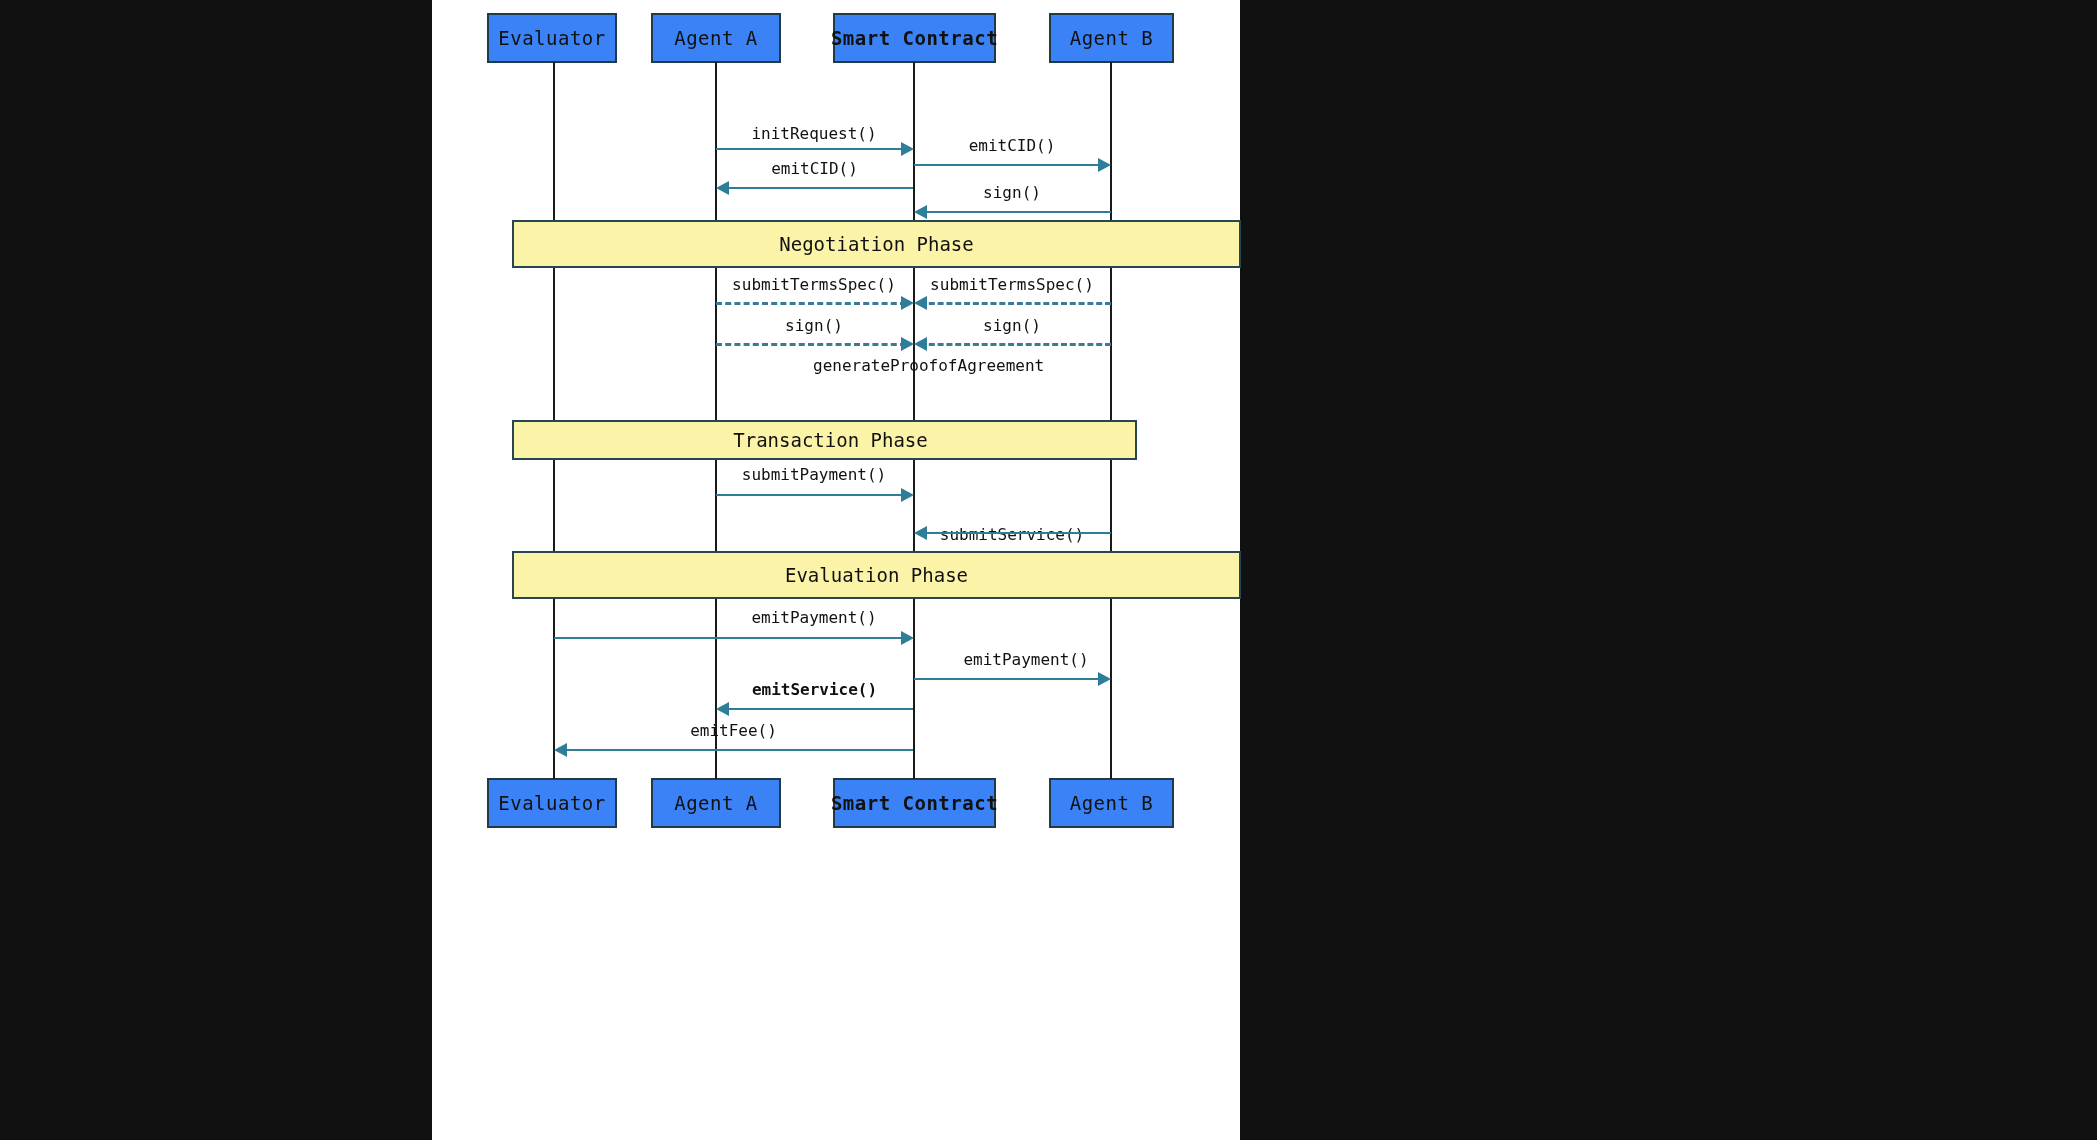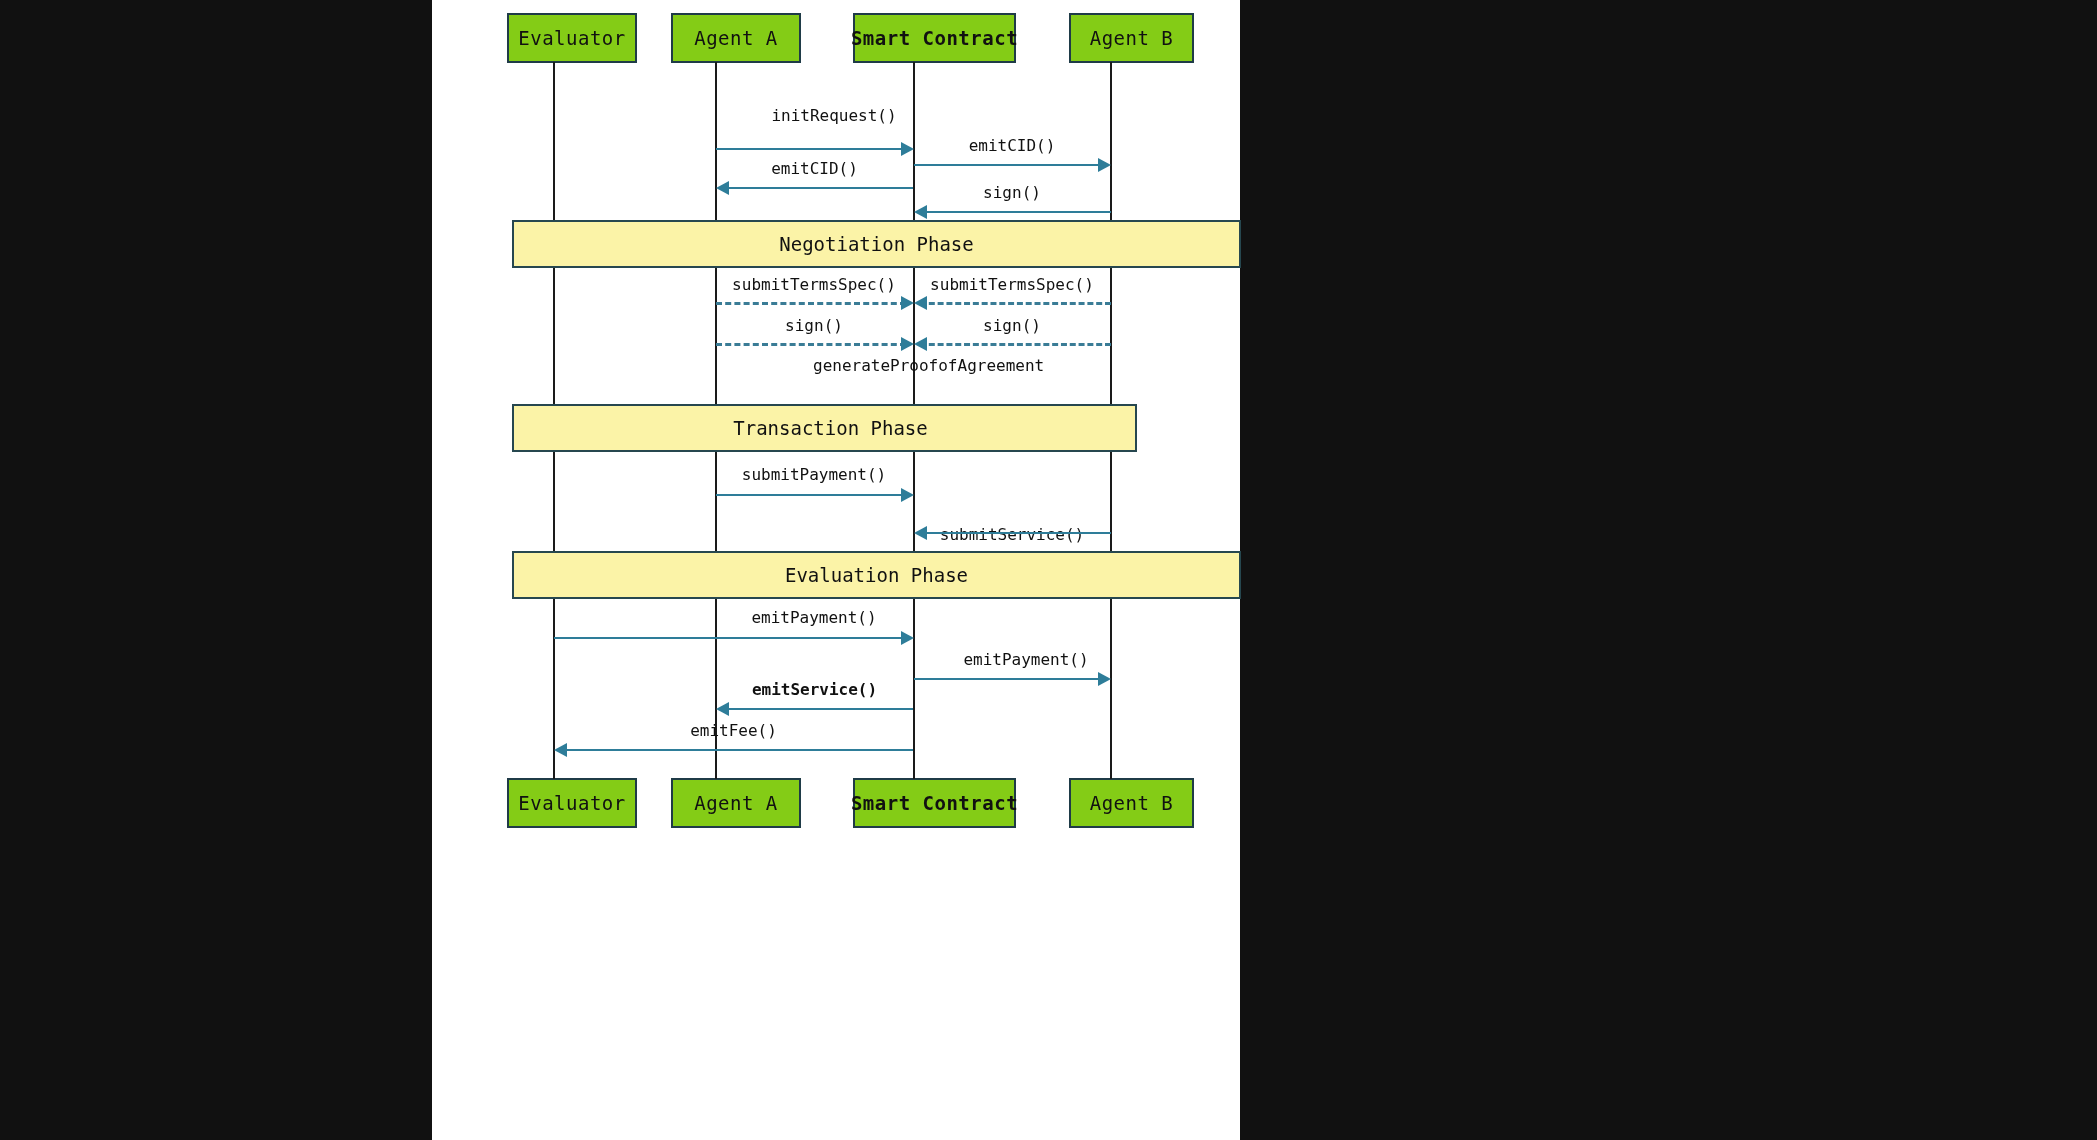--- a/index.html
+++ b/index.html
@@ -3,24 +3,24 @@
 <meta charset="utf-8">
 <title>Sequence Diagram</title>
 <style>
   html,body{margin:0;padding:0;background:#111111;}
   body{width:2097px;height:1140px;overflow:hidden;font-family:"DejaVu Sans Mono",monospace;}
   #stage{position:relative;width:2097px;height:1140px;background:#111111;}
   #canvas{position:absolute;left:432px;top:0;width:808px;height:1140px;background:#ffffff;}
   #diagram{position:absolute;left:0;top:0;width:808px;height:1140px;}
 
   .actor-box{
-    position:absolute;background:#84cc16;border:2px solid #1f3b47;
+    position:absolute;background:#3b82f6;border:2px solid #1f3b47;
     display:flex;align-items:center;justify-content:center;
     font-family:"DejaVu Sans Mono",monospace;font-size:19px;color:#111111;
-    box-sizing:border-box;white-space:nowrap;letter-spacing:0.5px;margin-left:20px;
+    box-sizing:border-box;white-space:nowrap;letter-spacing:0.5px;
   }
   .actor-box.bold{font-weight:bold;}
 
   .lifeline{position:absolute;width:2px;background:#1a1a1a;}
 
   .phase{
     position:absolute;background:#fbf3a7;border:2px solid #26474f;
     display:flex;align-items:center;justify-content:center;
     font-family:"DejaVu Sans Mono",monospace;font-size:19px;color:#111111;
     box-sizing:border-box;white-space:nowrap;
@@ -62,21 +62,21 @@
       <div class="actor-box" style="left:219px;top:778px;width:130px;height:50px;">Agent A</div>
       <div class="actor-box bold" style="left:401px;top:778px;width:163px;height:50px;">Smart Contract</div>
       <div class="actor-box" style="left:617px;top:778px;width:125px;height:50px;">Agent B</div>
 
       <div class="lifeline" style="left:121px;top:62px;height:717px;"></div>
       <div class="lifeline" style="left:283px;top:62px;height:717px;"></div>
       <div class="lifeline" style="left:481px;top:62px;height:717px;"></div>
       <div class="lifeline" style="left:678px;top:62px;height:717px;"></div>
 
 
-      <div class="msg-label" style="left:283px;top:106px;width:198px;margin-left:20px;">initRequest()</div>
+      <div class="msg-label" style="left:283px;top:124px;width:198px;">initRequest()</div>
       <div class="msg-line" style="left:284px;top:148px;width:190px;"></div>
       <div class="arrowhead right" style="left:469px;top:142px;"></div>
 
       <div class="msg-label" style="left:482px;top:136px;width:196px;">emitCID()</div>
       <div class="msg-line" style="left:482px;top:164px;width:189px;"></div>
       <div class="arrowhead right" style="left:666px;top:158px;"></div>
 
       <div class="msg-label" style="left:284px;top:159px;width:197px;">emitCID()</div>
       <div class="msg-line" style="left:290px;top:187px;width:191px;"></div>
       <div class="arrowhead left" style="left:284px;top:181px;"></div>
@@ -98,21 +98,21 @@
       <div class="msg-label" style="left:283px;top:316px;width:198px;">sign()</div>
       <div class="msg-line dashed" style="left:284px;top:343px;width:190px;"></div>
       <div class="arrowhead right" style="left:469px;top:337px;"></div>
 
       <div class="msg-label" style="left:482px;top:316px;width:196px;">sign()</div>
       <div class="msg-line dashed" style="left:488px;top:343px;width:191px;"></div>
       <div class="arrowhead left" style="left:482px;top:337px;"></div>
 
       <div class="note-label" style="left:381px;top:356px;">generateProofofAgreement</div>
 
-      <div class="phase" style="left:80px;top:404px;width:625px;height:48px;padding-left:12px;">Transaction Phase</div>
+      <div class="phase" style="left:80px;top:420px;width:625px;height:40px;padding-left:12px;">Transaction Phase</div>
 
       <div class="msg-label" style="left:283px;top:465px;width:198px;">submitPayment()</div>
       <div class="msg-line" style="left:284px;top:494px;width:190px;"></div>
       <div class="arrowhead right" style="left:469px;top:488px;"></div>
 
       <div class="msg-label" style="left:482px;top:525px;width:196px;">submitService()</div>
       <div class="msg-line" style="left:488px;top:532px;width:191px;"></div>
       <div class="arrowhead left" style="left:482px;top:526px;"></div>
 
       <div class="phase" style="left:80px;top:551px;width:729px;height:48px;">Evaluation Phase</div>

